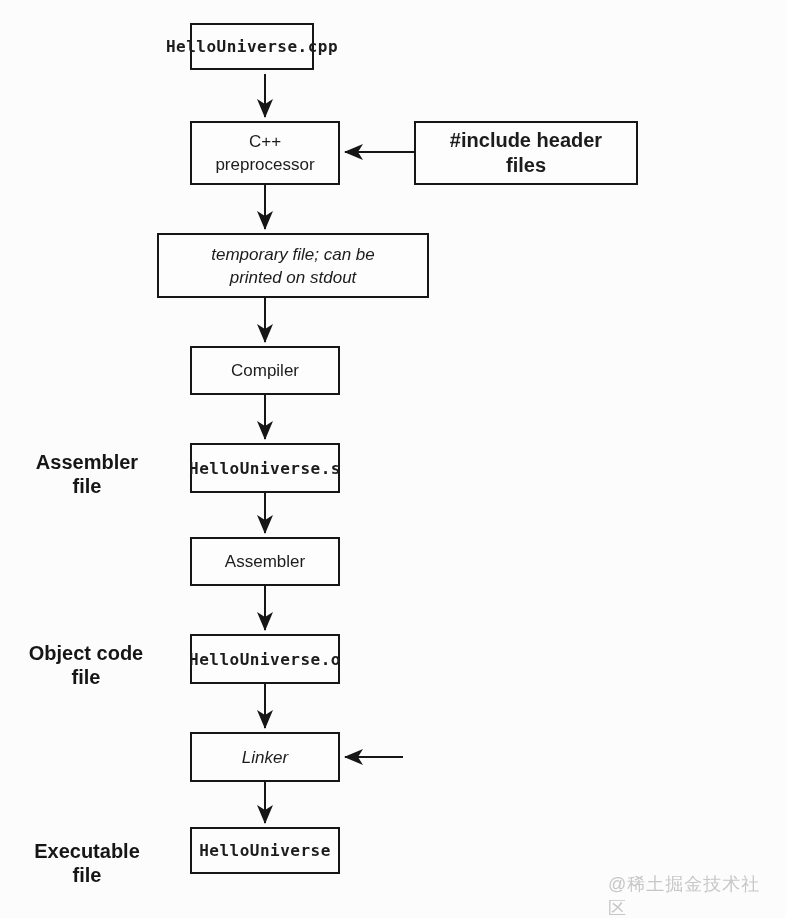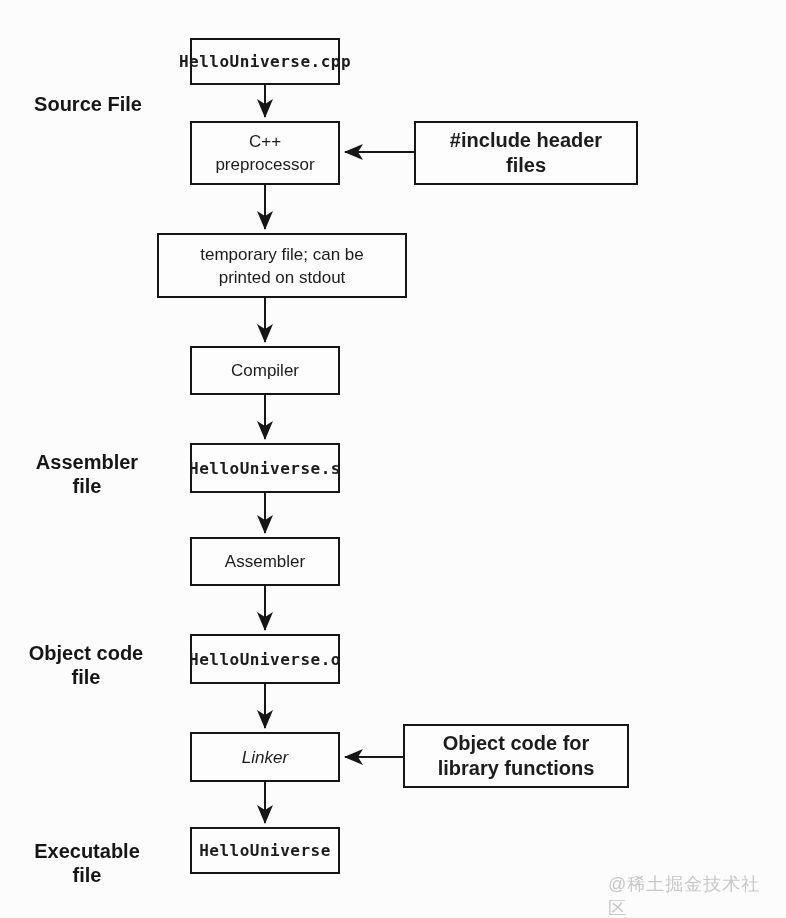--- a/index.html
+++ b/index.html
@@ -85,47 +85,44 @@
     <line x1="265" y1="298" x2="265" y2="342" stroke="#161616" stroke-width="2" marker-end="url(#ah)"></line>
     <line x1="265" y1="395" x2="265" y2="439" stroke="#161616" stroke-width="2" marker-end="url(#ah)"></line>
     <line x1="265" y1="493" x2="265" y2="533" stroke="#161616" stroke-width="2" marker-end="url(#ah)"></line>
     <line x1="265" y1="586" x2="265" y2="630" stroke="#161616" stroke-width="2" marker-end="url(#ah)"></line>
     <line x1="265" y1="684" x2="265" y2="728" stroke="#161616" stroke-width="2" marker-end="url(#ah)"></line>
     <line x1="265" y1="782" x2="265" y2="823" stroke="#161616" stroke-width="2" marker-end="url(#ah)"></line>
     <line x1="414" y1="152" x2="345" y2="152" stroke="#161616" stroke-width="2" marker-end="url(#ah)"></line>
     <line x1="403" y1="757" x2="345" y2="757" stroke="#161616" stroke-width="2" marker-end="url(#ah)"></line>
   </svg>
 
-  <div class="node file" style="left:190px; top:38px;  width:150px; height:47px;">HelloUniverse.cpp</div>
+  <div class="node file" style="left:190px; top:23px;  width:124px; height:47px;">HelloUniverse.cpp</div>
 
   <div class="node process" style="left:190px; top:121px; width:150px; height:64px;">C++
 preprocessor</div>
 
-  <div class="node process" style="left:157px; top:233px; width:250px; height:65px;">temporary file; can be
+  <div class="node process" style="left:157px; top:233px; width:272px; height:65px;font-style:italic;">temporary file; can be
 printed on stdout</div>
 
   <div class="node process" style="left:190px; top:346px; width:150px; height:49px;">Compiler</div>
 
   <div class="node file" style="left:190px; top:443px; width:150px; height:50px;">HelloUniverse.s</div>
 
   <div class="node process" style="left:190px; top:537px; width:150px; height:49px;">Assembler</div>
 
   <div class="node file" style="left:190px; top:634px; width:150px; height:50px;">HelloUniverse.o</div>
 
   <div class="node process" style="left:190px; top:732px; width:150px; height:50px;font-style:italic;">Linker</div>
 
   <div class="node file" style="left:190px; top:827px; width:150px; height:47px;">HelloUniverse</div>
 
   <div class="node side" style="left:414px; top:121px; width:224px; height:64px;">#include header
 files</div>
 
-  <div class="node side" style="left:403px; top:724px; width:226px; height:64px;">Object code for
-library functions</div>
 
-  <div class="stage-label" style="left:13px; top:92px;">Source File</div>
 
   <div class="stage-label" style="left:12px; top:450px;">Assembler
 file</div>
 
   <div class="stage-label" style="left:11px; top:641px;">Object code
 file</div>
 
   <div class="stage-label" style="left:12px; top:839px;">Executable
 file</div>
 

